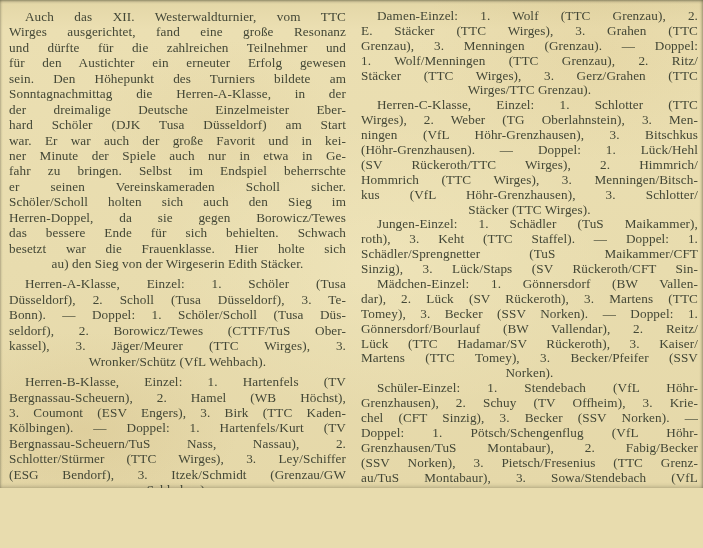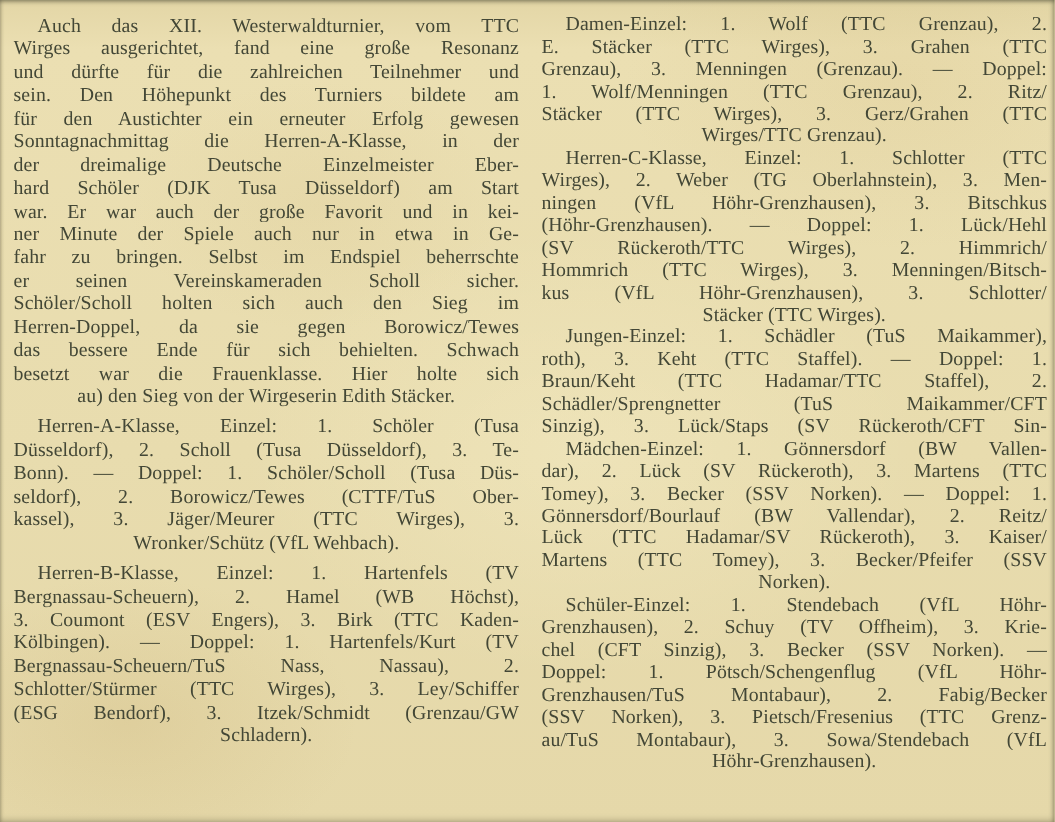--- a/index.html
+++ b/index.html
@@ -3,21 +3,21 @@
 <meta charset="utf-8">
 <style>
   html, body {
     margin: 0;
     padding: 0;
     background: #e8dcae;
   }
   .page {
     position: relative;
     width: 703px;
-    height: 548px;
+    height: 488px;
     box-sizing: border-box;
     padding: 9px 6px 0 9px;
     display: flex;
     gap: 15px;
     overflow: hidden;
     font-family: "Liberation Serif", "DejaVu Serif", serif;
     font-size: 13.2px;
     color: #434736;
     background:
       radial-gradient(220px 140px at 12% 88%, rgba(189,160,96,0.18), rgba(189,160,96,0) 70%),
@@ -58,22 +58,22 @@
 </style>
 </head>
 <body>
 
 <div class="page">
   <div class="col col-left">
       <div class="para">
         <div class="line first">Auch das XII. Westerwaldturnier, vom TTC</div>
         <div class="line">Wirges ausgerichtet, fand eine große Resonanz</div>
         <div class="line">und dürfte für die zahlreichen Teilnehmer und</div>
+        <div class="line">für den Austichter ein erneuter Erfolg gewesen</div>
         <div class="line">sein. Den Höhepunkt des Turniers bildete am</div>
-        <div class="line">für den Austichter ein erneuter Erfolg gewesen</div>
         <div class="line">Sonntagnachmittag die Herren-A-Klasse, in der</div>
         <div class="line">der dreimalige Deutsche Einzelmeister Eber-</div>
         <div class="line">hard Schöler (DJK Tusa Düsseldorf) am Start</div>
         <div class="line">war. Er war auch der große Favorit und in kei-</div>
         <div class="line">ner Minute der Spiele auch nur in etwa in Ge-</div>
         <div class="line">fahr zu bringen. Selbst im Endspiel beherrschte</div>
         <div class="line">er seinen Vereinskameraden Scholl sicher.</div>
         <div class="line">Schöler/Scholl holten sich auch den Sieg im</div>
         <div class="line">Herren-Doppel, da sie gegen Borowicz/Tewes</div>
         <div class="line">das bessere Ende für sich behielten. Schwach</div>
@@ -114,21 +114,20 @@
         <div class="line">ningen (VfL Höhr-Grenzhausen), 3. Bitschkus</div>
         <div class="line">(Höhr-Grenzhausen). — Doppel: 1. Lück/Hehl</div>
         <div class="line">(SV Rückeroth/TTC Wirges), 2. Himmrich/</div>
         <div class="line">Hommrich (TTC Wirges), 3. Menningen/Bitsch-</div>
         <div class="line">kus (VfL Höhr-Grenzhausen), 3. Schlotter/</div>
         <div class="line last">Stäcker (TTC Wirges).</div>
       </div>
       <div class="para">
         <div class="line first">Jungen-Einzel: 1. Schädler (TuS Maikammer),</div>
         <div class="line">roth), 3. Keht (TTC Staffel). — Doppel: 1.</div>
-        <div class="line">Braun/Keht (TTC Hadamar/TTC Staffel), 2.</div>
         <div class="line">Schädler/Sprengnetter (TuS Maikammer/CFT</div>
         <div class="line">Sinzig), 3. Lück/Staps (SV Rückeroth/CFT Sin-</div>
       </div>
       <div class="para">
         <div class="line first">Mädchen-Einzel: 1. Gönnersdorf (BW Vallen-</div>
         <div class="line">dar), 2. Lück (SV Rückeroth), 3. Martens (TTC</div>
         <div class="line">Tomey), 3. Becker (SSV Norken). — Doppel: 1.</div>
         <div class="line">Gönnersdorf/Bourlauf (BW Vallendar), 2. Reitz/</div>
         <div class="line">Lück (TTC Hadamar/SV Rückeroth), 3. Kaiser/</div>
         <div class="line">Martens (TTC Tomey), 3. Becker/Pfeifer (SSV</div>

